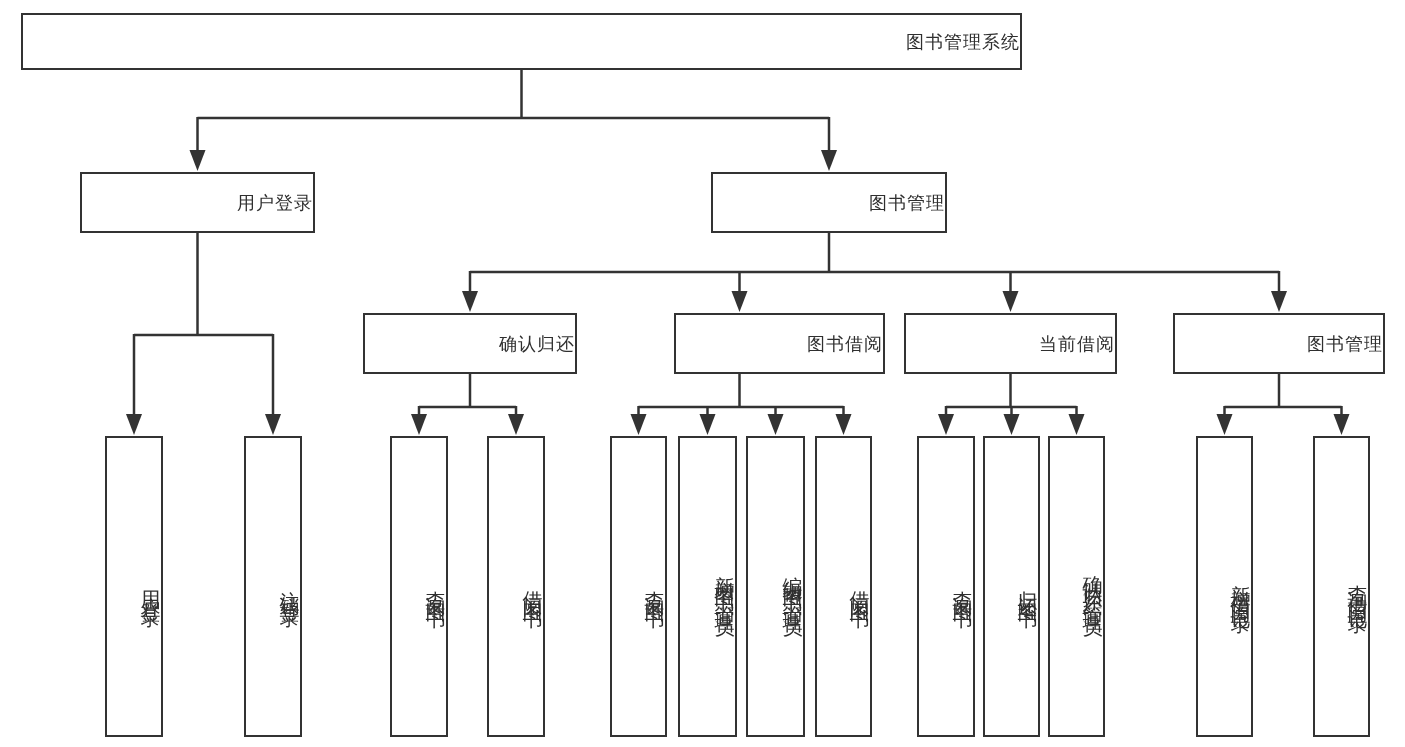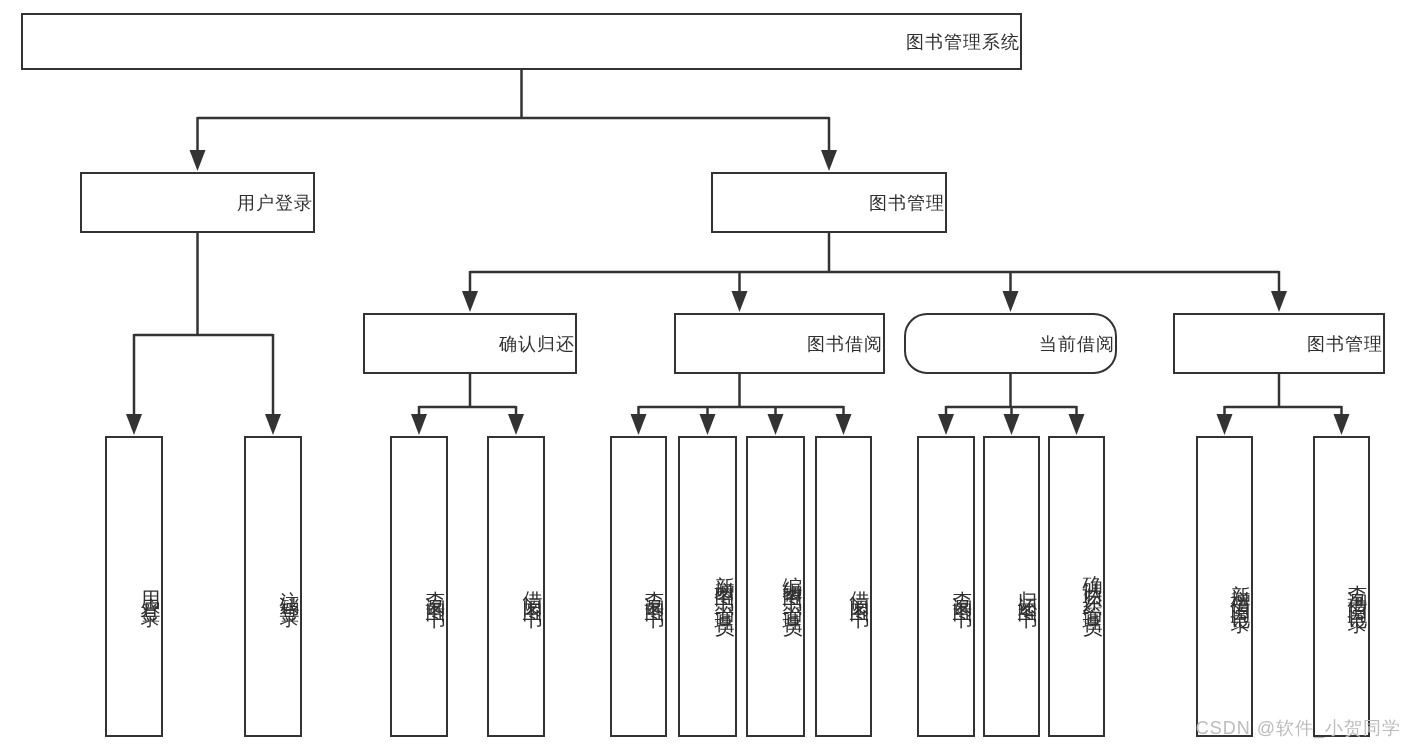--- a/index.html
+++ b/index.html
@@ -125,21 +125,21 @@
       </div>
       <div class="node h" style="left: 711px; top: 172px; width: 236px; height: 61px;">
         <span class="label">图书管理</span>
       </div>
       <div class="node h" style="left: 363px; top: 313px; width: 214px; height: 61px;">
         <span class="label">确认归还</span>
       </div>
       <div class="node h" style="left: 634px; top: 313px; width: 211px; height: 61px; margin-left: 40px;">
         <span class="label">图书借阅</span>
       </div>
-      <div class="node h" style="left: 904px; top: 313px; width: 213px; height: 61px; border-radius: 23px;">
+      <div class="node h" style="left: 904px; top: 313px; width: 213px; height: 61px;">
         <span class="label">当前借阅</span>
       </div>
       <div class="node h" style="left: 1173px; top: 313px; width: 212px; height: 61px;">
         <span class="label">图书管理</span>
       </div>
       <div class="node v" style="left: 105px; top: 436px; width: 58px; height: 301px;">
         <span class="label">用户登录</span>
       </div>
       <div class="node v" style="left: 244px; top: 436px; width: 58px; height: 301px;">
         <span class="label">注销登录</span>
@@ -171,14 +171,13 @@
       <div class="node v" style="left: 1048px; top: 436px; width: 57px; height: 301px;">
         <span class="label">确认归还（管理员）</span>
       </div>
       <div class="node v" style="left: 1196px; top: 436px; width: 57px; height: 301px;">
         <span class="label">新增借阅记录</span>
       </div>
       <div class="node v" style="left: 1313px; top: 436px; width: 57px; height: 301px;">
         <span class="label">查询借阅记录</span>
       </div>
     </div>
-  <div class="watermark">CSDN @软件_小贺同学</div>
 </div>
 
 </body></html>

